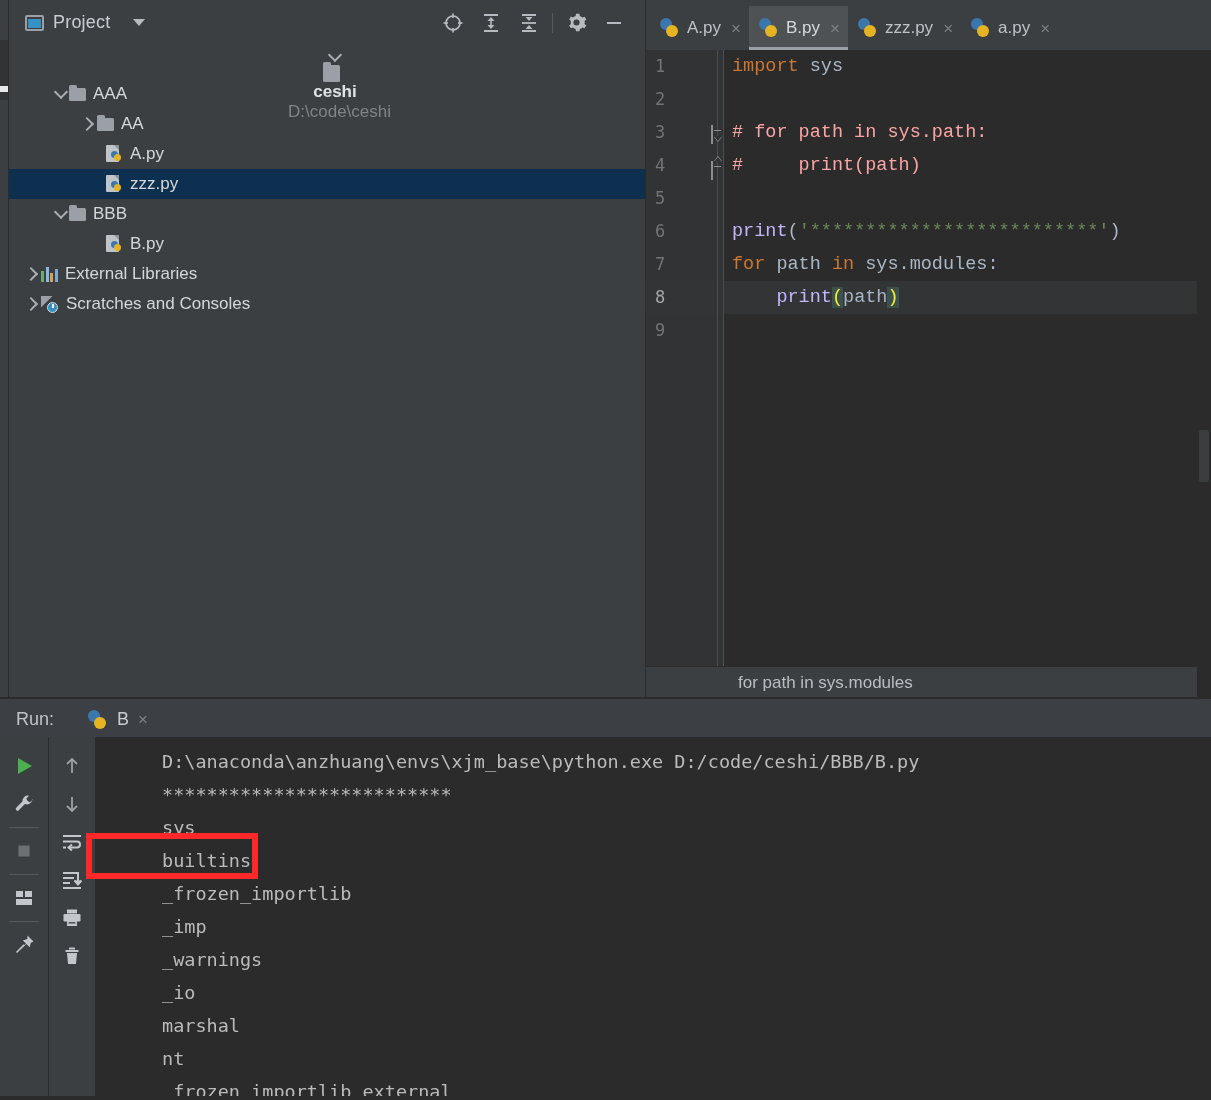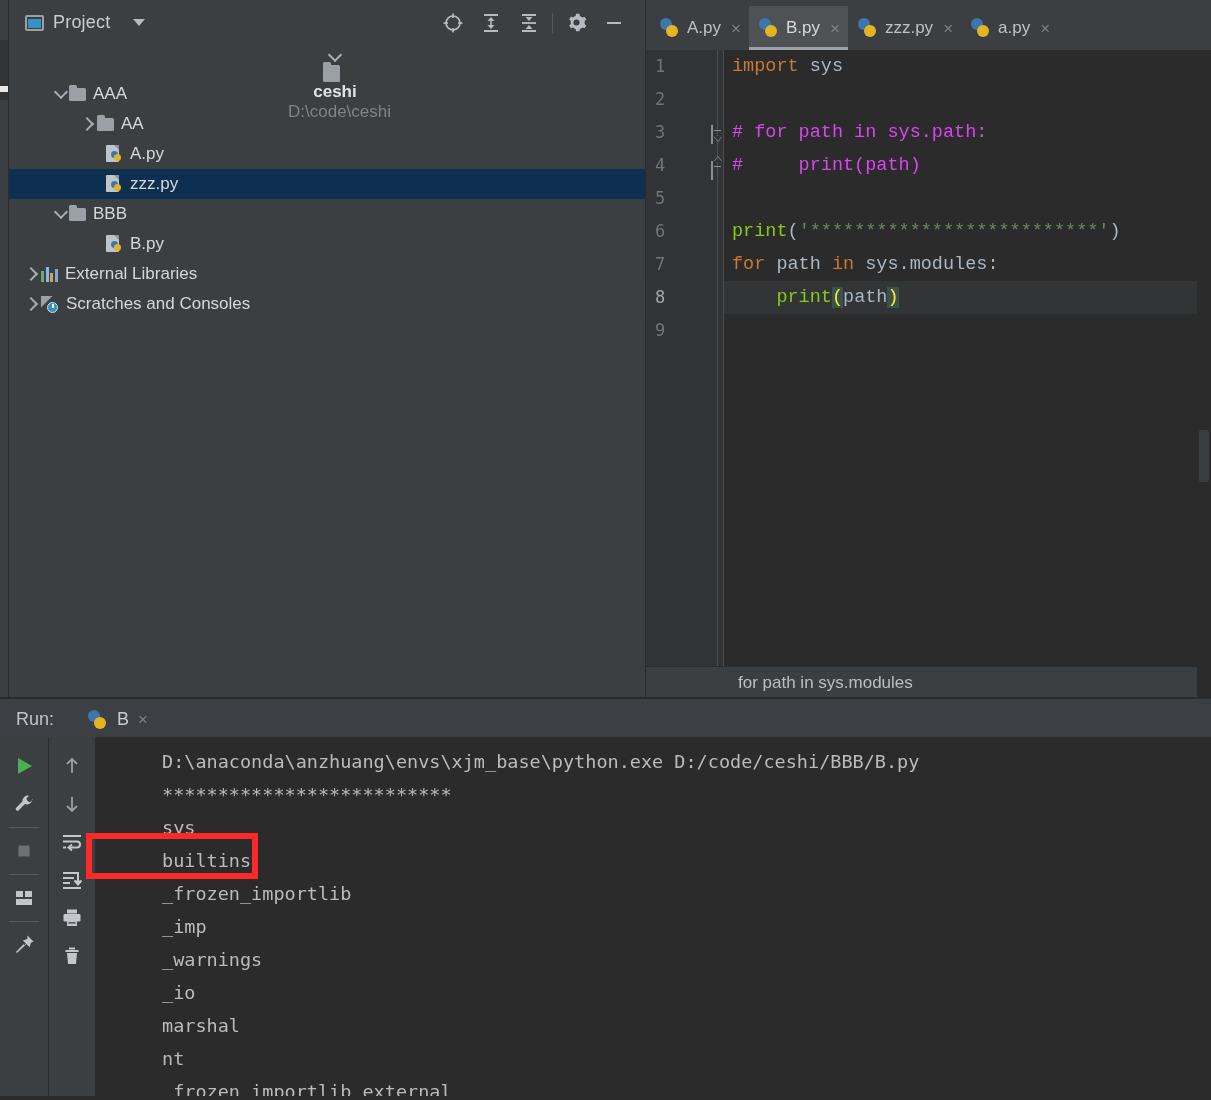--- a/index.html
+++ b/index.html
@@ -116,22 +116,22 @@
   .fold-mark .bx::after{content:"";position:absolute;left:3px;top:4px;width:7px;height:1.4px;background:#8a8f93;}
   .fold-mark.top .tip{position:absolute;left:2.5px;top:10px;width:0;height:0;
      border-left:4.5px solid transparent;border-right:4.5px solid transparent;border-top:5px solid #313335;
      filter:drop-shadow(0 1px 0 #8a8f93);}
   .fold-mark.bot .tip{position:absolute;left:2.5px;top:-5px;width:0;height:0;
      border-left:4.5px solid transparent;border-right:4.5px solid transparent;border-bottom:5px solid #313335;
      filter:drop-shadow(0 -1px 0 #8a8f93);}
   .code{flex:1;position:relative;font-family:Liberation Mono, monospace;font-size:18.5px;}
   .cline{height:33px;line-height:33px;white-space:pre;padding-left:8px;color:#a9b7c6;}
   .cline.cur{background:#323436;}
-  .kw{color:#cc7832;} .fn{color:#84cc16;} .str{color:#6a8759;} .id{color:#a9b7c6;}
-  .cmt{color:#d946ef;} .punct{color:#a9b7c6;}
+  .kw{color:#cc7832;} .fn{color:#c4b5fd;} .str{color:#6a8759;} .id{color:#a9b7c6;}
+  .cmt{color:#fca5a5;} .punct{color:#a9b7c6;}
   .brmatch{background:#3b514d;color:#ffef28;}
   .statusline{height:32px;background:#3c3f41;border-top:1px solid #2b2b2b;
      display:flex;align-items:center;padding-left:92px;font-size:17px;color:#b9bec2;}
   .ed-scroll{position:absolute;right:0;top:50px;width:14px;height:616px;background:#2b2b2b;}
   .ed-scroll .thumb{position:absolute;left:2px;top:330px;width:10px;height:52px;background:#3b3e40;border-radius:2px;}
 
   
   .run-panel{position:absolute;left:0;top:699px;width:1211px;height:401px;background:#2b2b2b;}
   .run-header{height:42px;background:#3c4044;display:flex;align-items:center;
      padding-left:16px;border-bottom:1px solid #2b2b2b;}

